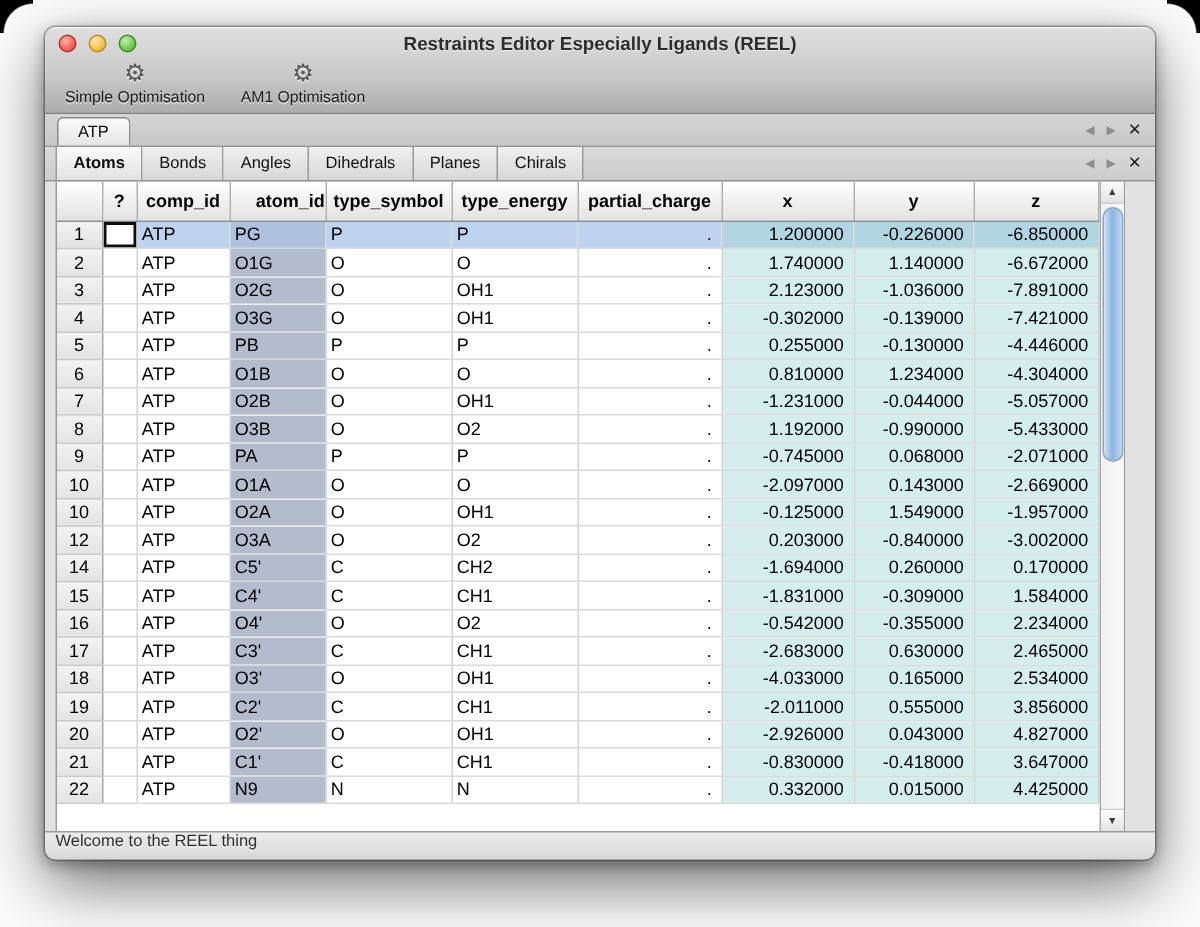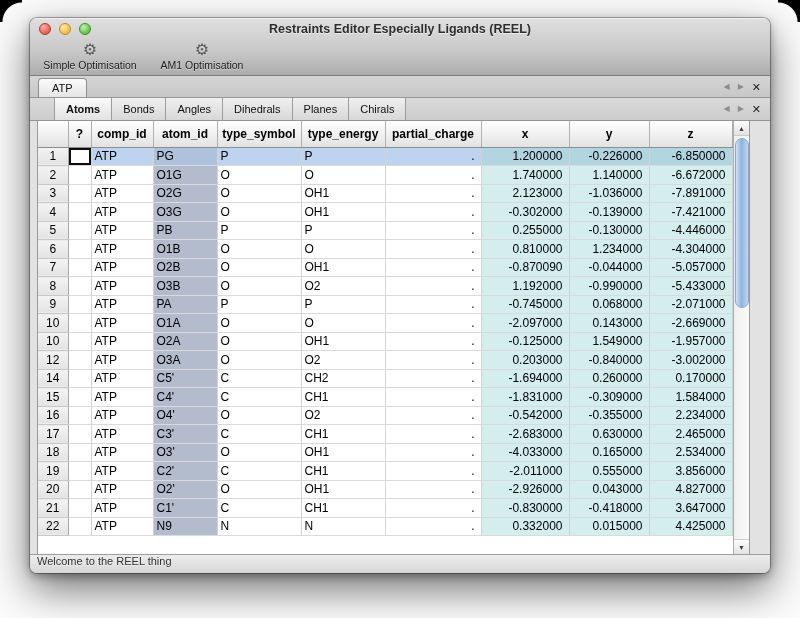--- a/index.html
+++ b/index.html
@@ -39,38 +39,38 @@
               position:relative;display:flex;align-items:flex-end;padding-left:8px;flex:none;}
   .doc-tab{height:19px;line-height:18px;padding:0 13px;font-size:11px;color:#101010;
            background:linear-gradient(#fbfbfb,#e5e5e5);border:1px solid #8c8c8c;border-bottom:none;
            border-radius:4px 4px 0 0;}
   .bar-controls{position:absolute;right:9px;top:0;height:100%;display:flex;align-items:center;gap:8px;}
   .arr{font-size:8px;color:#8d8d8d;line-height:10px;}
   .closex{font-size:11px;color:#1f1f1f;line-height:12px;}
 
   
   .section-tabbar{height:23px;background:linear-gradient(#dadada,#cccccc);border-bottom:1px solid #949494;
-                  position:relative;display:flex;align-items:stretch;padding-left:24px;flex:none;}
+                  position:relative;display:flex;align-items:stretch;padding-left:7px;flex:none;}
   .stab{padding:0 11px;font-size:11px;line-height:22px;color:#101010;
         background:linear-gradient(#f0f0f0,#d7d7d7);border-right:1px solid #9c9c9c;}
   .stab:first-of-type{border-left:1px solid #9c9c9c;}
   .stab.selected{font-weight:bold;background:linear-gradient(#fafafa,#e2e2e2);}
 
   
   .table-wrap{flex:1;background:#e2e2e2;padding-left:7px;display:flex;overflow:hidden;}
   .grid-frame{width:713px;background:#fff;border-left:1px solid #9a9a9a;border-right:1px solid #9a9a9a;
               display:flex;overflow:hidden;}
   table{border-collapse:collapse;table-layout:fixed;width:694px;font-size:12px;flex:none;align-self:flex-start;}
   thead th{height:26px;background:linear-gradient(#ffffff,#e2e2e2);
            border-right:1px solid #afafaf;border-bottom:1px solid #8d8d8d;
            font-weight:bold;font-size:12px;text-align:center;color:#000;overflow:hidden;white-space:nowrap;}
   th.rownum-h{width:30px;}
   th.col-q{width:23px;}
   th.col-comp_id{width:62px;}
-  th.col-atom_id{width:64px;}
+  th.col-atom_id{width:64px;text-align:right;}
   th.col-type_symbol{width:84px;}
   th.col-type_energy{width:84px;}
   th.col-partial_charge{width:96px;}
   th.col-x{width:88px;}
   th.col-y{width:80px;}
   th.col-z{width:83px;}
   tbody tr{height:18.5px;}
   tbody th.rownum{background:linear-gradient(#f3f3f3,#e3e3e3);border-right:1px solid #a8a8a8;
                   border-bottom:1px solid #c8c8c8;font-weight:normal;font-size:12px;text-align:center;color:#000;}
   tbody td{border-right:1px solid #d3d3d3;border-bottom:1px solid #dadada;padding:0 3px;
@@ -244,21 +244,21 @@
               <td class="col-z">-4.304000</td>
             </tr>
             <tr>
               <th class="rownum">7</th>
               <td class="col-q"></td>
               <td class="col-comp_id">ATP</td>
               <td class="col-atom_id">O2B</td>
               <td class="col-type_symbol">O</td>
               <td class="col-type_energy">OH1</td>
               <td class="col-partial_charge">.</td>
-              <td class="col-x">-0.870090</td>
+              <td class="col-x">-1.231000</td>
               <td class="col-y">-0.044000</td>
               <td class="col-z">-5.057000</td>
             </tr>
             <tr>
               <th class="rownum">8</th>
               <td class="col-q"></td>
               <td class="col-comp_id">ATP</td>
               <td class="col-atom_id">O3B</td>
               <td class="col-type_symbol">O</td>
               <td class="col-type_energy">O2</td>

